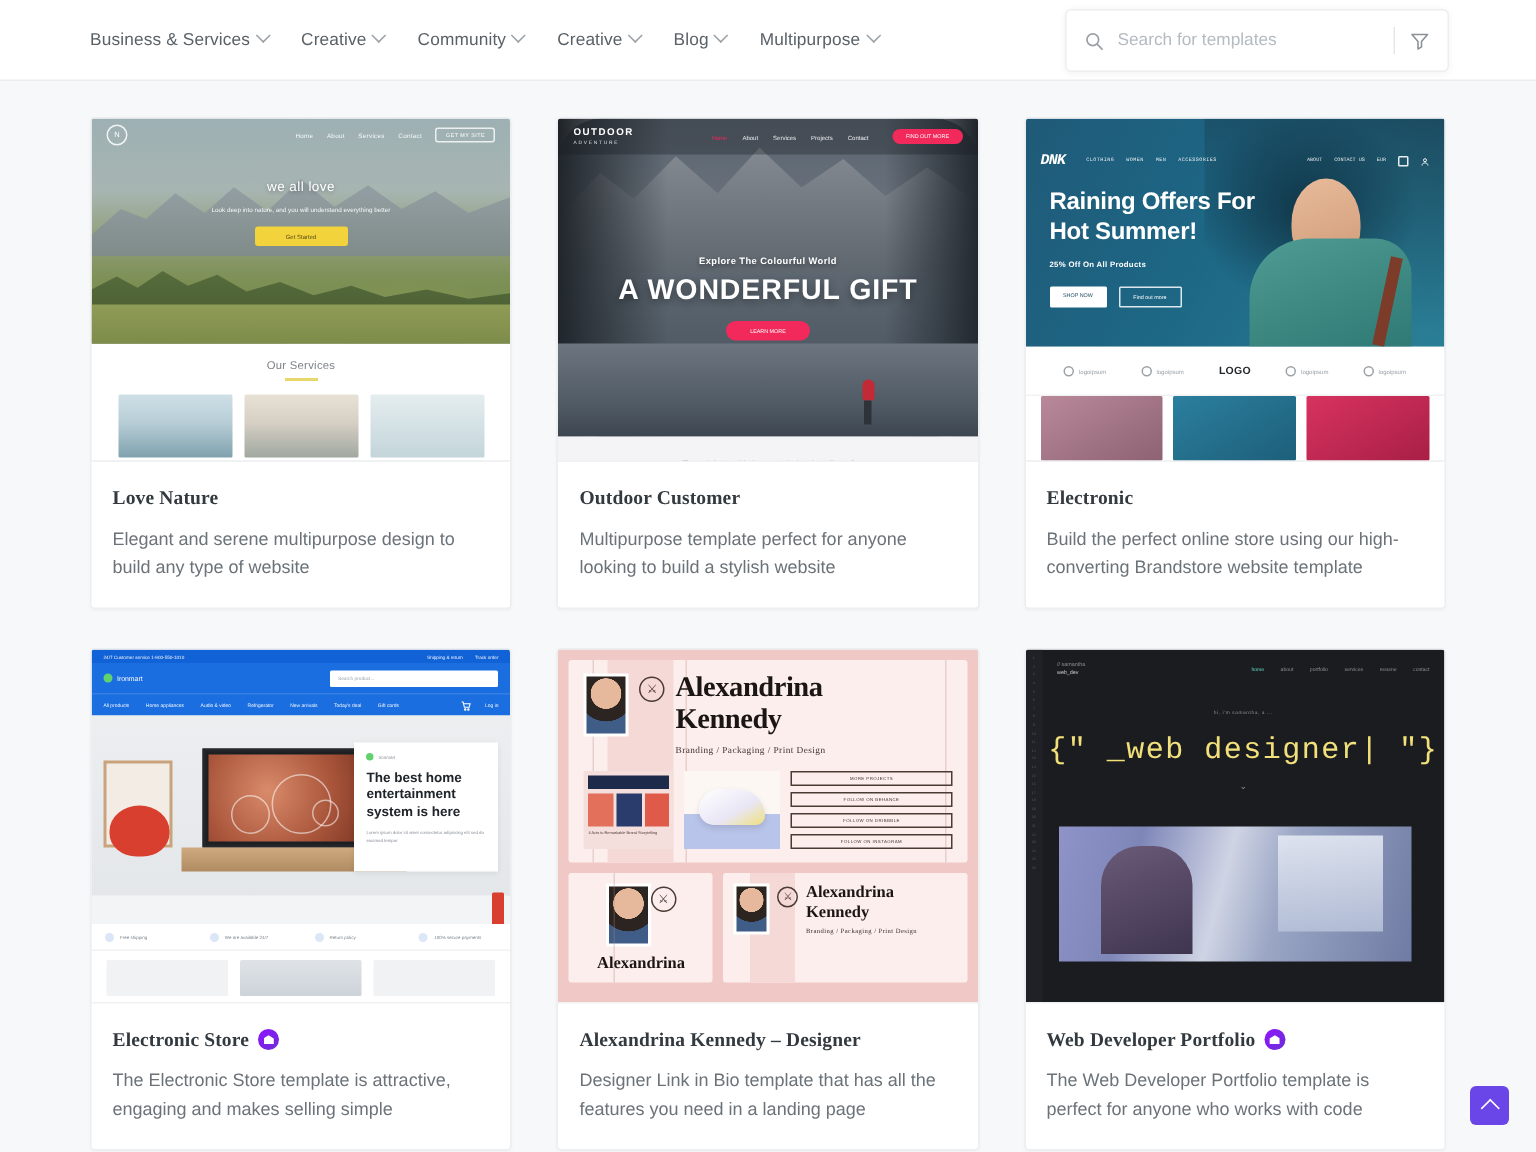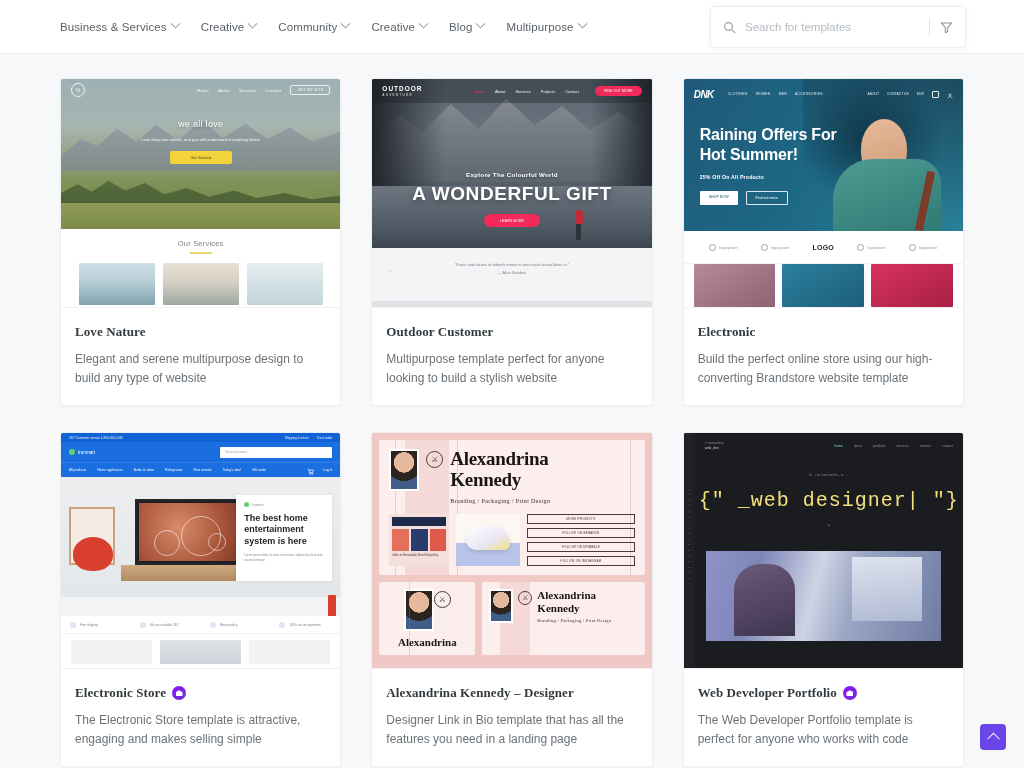--- a/index.html
+++ b/index.html
@@ -72,22 +72,22 @@
   .t1-body{background:#fff;height:78px;padding-top:10px;text-align:center;}
   .t1-serv{font-size:7.5px;color:#7d8389;letter-spacing:.2px;}
   .t1-ul{width:22px;height:1.6px;background:#e8d86b;margin:4px auto 0;}
   .t1-tiles{display:flex;gap:8px;justify-content:center;margin-top:9px;}
   .t1-tile{width:76px;height:42px;border-radius:1px;}
   .t1-tile.a{background:linear-gradient(#cfe0e6 0%,#b7cdd6 45%,#7fa2ae 100%);}
   .t1-tile.b{background:linear-gradient(#e8e2d6 0%,#d6cfc4 45%,#9fa8a0 100%);}
   .t1-tile.c{background:linear-gradient(#e5edef 0%,#d2e0e4 55%,#c3d5da 100%);}
 
   
-  .t2-hero{height:169px;position:relative;
-    background:linear-gradient(#5a6570 0%,#6a727c 30%,#59636d 58%,#3f4a54 100%);}
+  .t2-hero{height:212px;position:relative;
+    background:linear-gradient(#5a6570 0%,#6a727c 30%,#59636d 58%,#3f4a54 100%);border-radius:29px;}
   .t2-rock{position:absolute;left:0;right:0;top:8px;height:95px;
     background:linear-gradient(#8a8f96,#5e666e);
     clip-path:polygon(0 60%,10% 30%,18% 48%,28% 18%,38% 44%,48% 12%,58% 40%,68% 20%,78% 46%,88% 26%,100% 50%,100% 100%,0 100%);}
   .t2-dark{position:absolute;left:0;top:0;width:26%;height:100%;
     background:linear-gradient(90deg,#20262b,rgba(32,38,43,0));}
   .t2-dark2{position:absolute;right:0;top:0;width:22%;height:100%;
     background:linear-gradient(270deg,#222930,rgba(34,41,48,0));}
   .t2-water{position:absolute;left:0;right:0;bottom:0;height:62px;
     background:linear-gradient(#6d7680,#4e5862 70%,#3d4650);}
   .t2-nav{position:absolute;top:0;left:0;right:0;height:24px;display:flex;align-items:center;
@@ -120,22 +120,22 @@
     background:linear-gradient(120deg,#1f5a78 0%,#1d6785 45%,#2a7f96 100%);}
   .t3-hair{position:absolute;right:-10px;top:0;width:170px;height:152px;
     background:radial-gradient(ellipse 70% 70% at 40% 40%, rgba(12,40,56,.75) 0%, rgba(12,40,56,0) 62%),
                linear-gradient(200deg,rgba(24,56,74,.7),rgba(24,56,74,0) 70%);}
   .t3-face{position:absolute;right:56px;top:40px;width:46px;height:60px;border-radius:50% 50% 45% 45%;
     background:linear-gradient(160deg,#e8bb9a,#cf9a78);}
   .t3-body{position:absolute;right:22px;bottom:0;width:108px;height:72px;border-radius:40px 24px 0 0;
     background:linear-gradient(160deg,#4f9c94,#2f7a74);}
   .t3-strap{position:absolute;right:34px;bottom:0;width:8px;height:60px;transform:rotate(12deg);
     background:#7d3b2a;}
-  .t3-nav{position:absolute;top:4px;left:0;right:0;height:22px;display:flex;align-items:center;
-          padding:0 10px;}
+  .t3-nav{position:absolute;top:17px;left:0;right:0;height:22px;display:flex;align-items:center;
+          padding:0 10px;font-family:Liberation Mono, monospace;}
   .t3-logo{color:#fff;font-size:10px;font-weight:700;font-style:italic;letter-spacing:-.5px;}
   .t3-links{display:flex;gap:8px;margin-left:14px;}
   .t3-links i{font-style:normal;font-size:3.4px;color:rgba(255,255,255,.88);letter-spacing:.3px;}
   .t3-right{margin-left:auto;display:flex;gap:8px;align-items:center;}
   .t3-right i{font-style:normal;font-size:3.4px;color:rgba(255,255,255,.88);}
   .t3-cartbox{width:7px;height:7px;border:.8px solid rgba(255,255,255,.9);border-radius:1px;}
   .t3-txt{position:absolute;left:16px;top:46px;color:#fff;}
   .t3-h{font-size:16px;font-weight:700;line-height:1.25;letter-spacing:-.2px;}
   .t3-s{font-size:5.2px;font-weight:700;margin-top:9px;letter-spacing:.2px;}
   .t3-btns{display:flex;gap:8px;margin-top:11px;}

